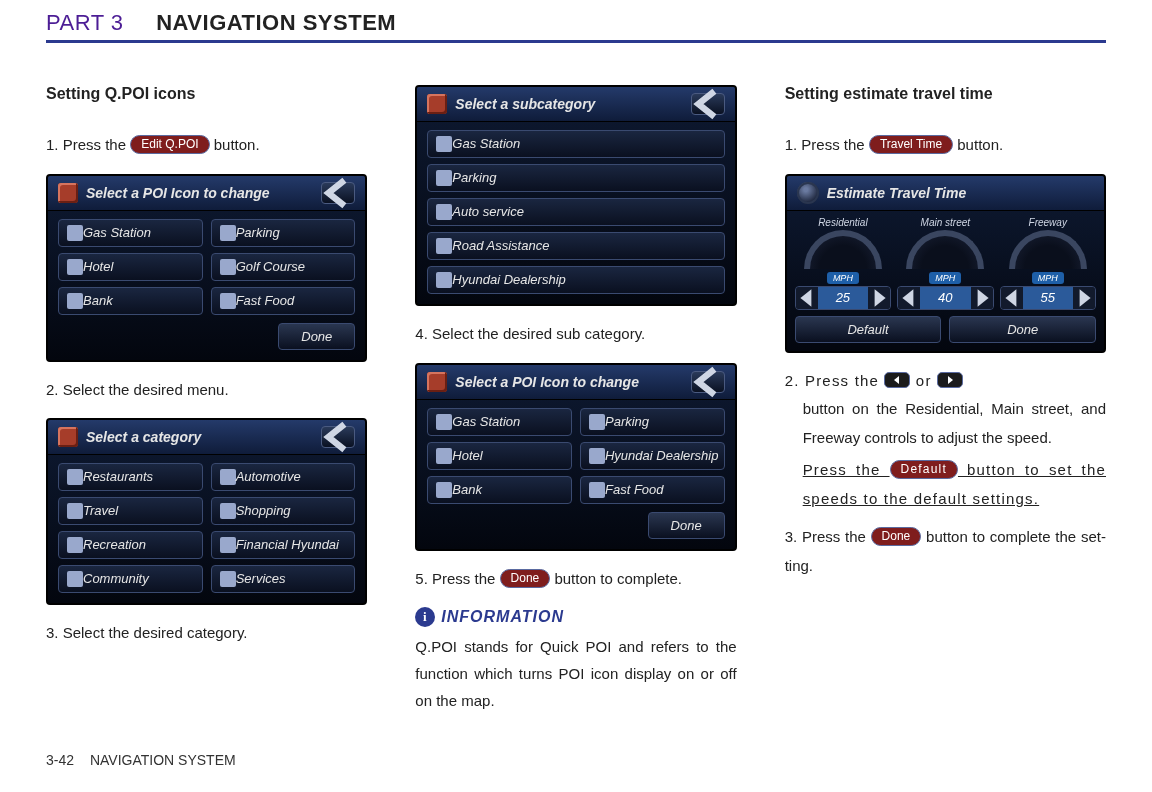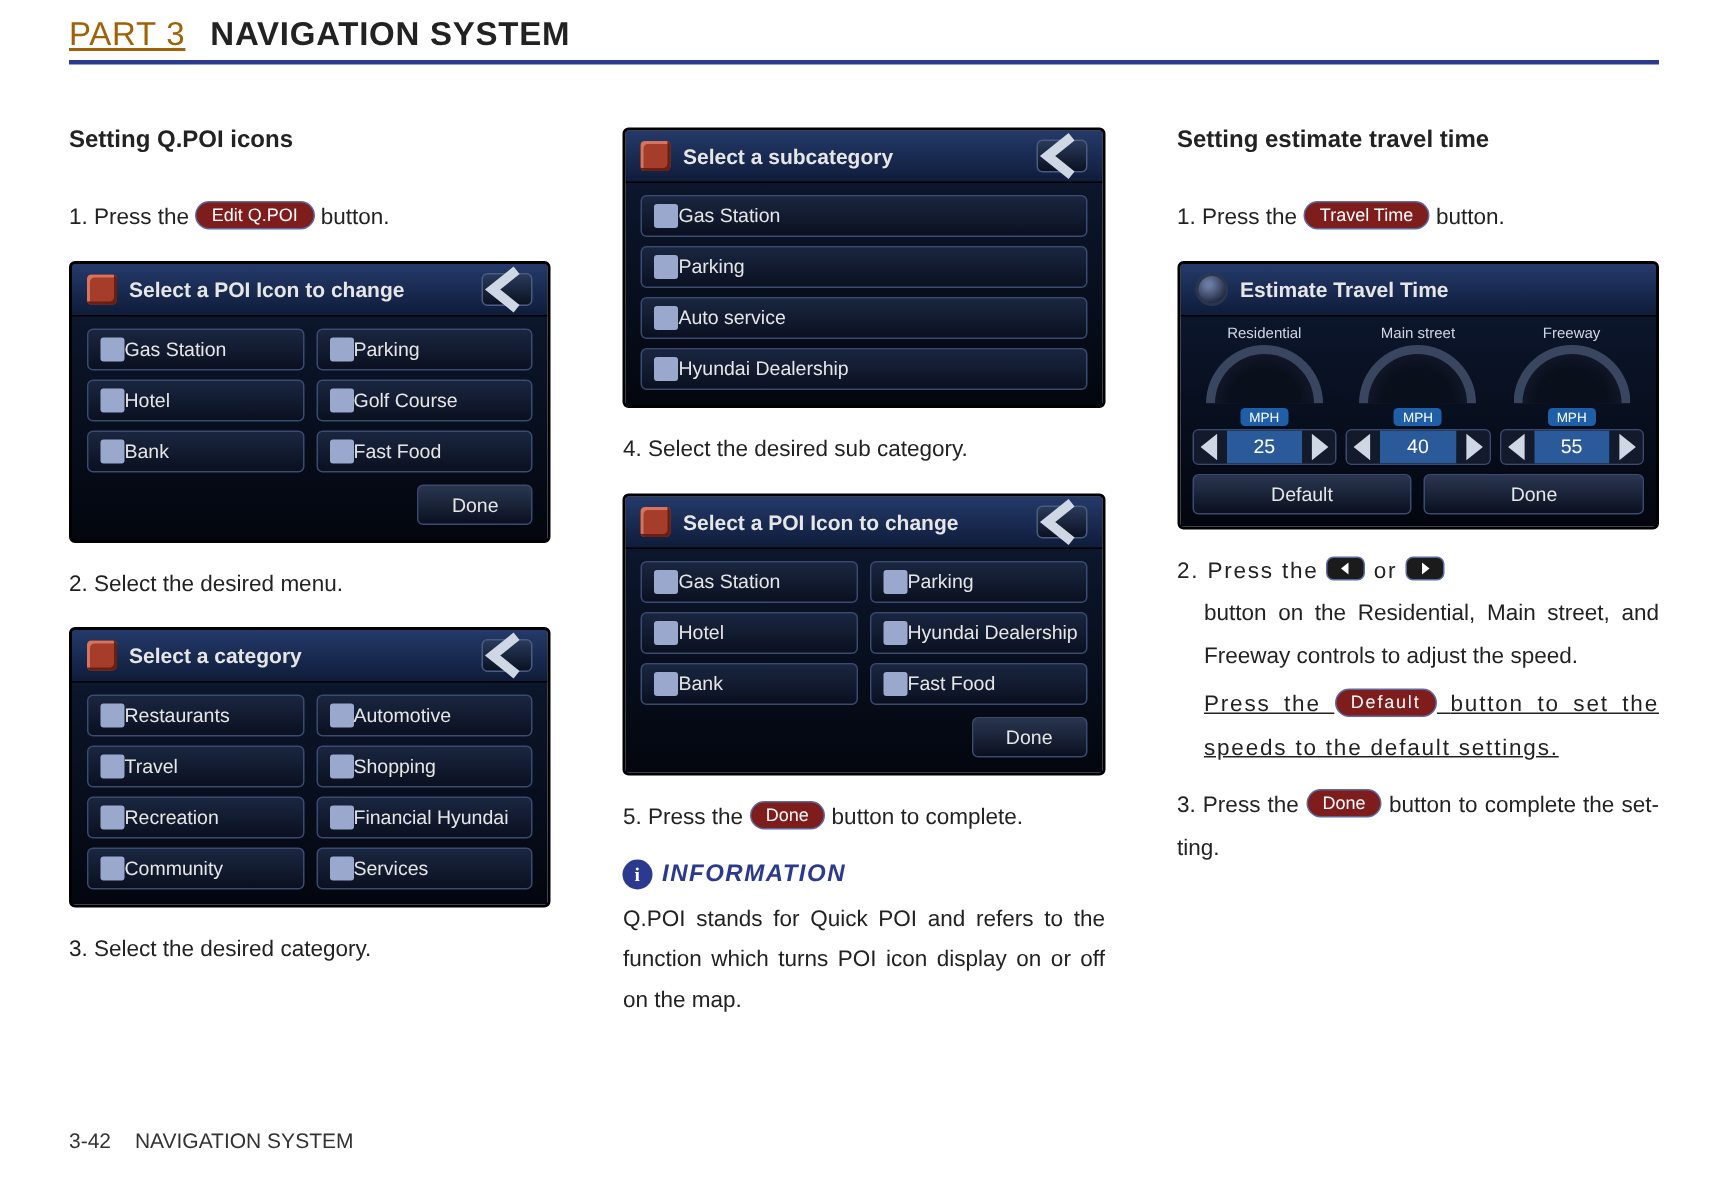--- a/index.html
+++ b/index.html
@@ -14,21 +14,21 @@
   }
   .page-header {
     padding-top: 10px;
     border-bottom: 3px solid #2b3a8f;
     padding-bottom: 4px;
   }
   .part-line {
     font-size: 22px;
     letter-spacing: .5px;
   }
-  .part-label { font-weight: 400; color: #a16207; margin-right: 10px; text-decoration: underline; }
+  .part-label { font-weight: 400; color: #4c1d95; margin-right: 26px; }
   .part-title { font-weight: 700; color: #222; }
   .columns {
     display: flex;
     gap: 48px;
     margin-top: 42px;
   }
   .col { flex: 1 1 0; min-width: 0; }
   .section-hd {
     font-weight: 700;
     font-size: 16px;
@@ -102,20 +102,21 @@
   }
   
   .shot {
     border: 2px solid #000;
     border-radius: 4px;
     background: linear-gradient(#0e1a33, #03060e);
     color: #e6e6e6;
     overflow: hidden;
     margin-bottom: 14px;
     font-family: Arial, sans-serif;
+    font-style: italic;
   }
   .shot-titlebar {
     display: flex;
     align-items: center;
     gap: 8px;
     padding: 6px 10px;
     background: linear-gradient(#243a6a, #0f1c3a);
     border-bottom: 1px solid #000;
     font-weight: 700;
     font-size: 14px;
@@ -402,20 +403,24 @@
               <span class="ci"></span>
               <span>Gas Station</span>
             </div>
           <div class="cell">
               <span class="ci"></span>
               <span>Parking</span>
             </div>
           <div class="cell">
               <span class="ci"></span>
               <span>Auto service</span>
+            </div>
+          <div class="cell">
+              <span class="ci"></span>
+              <span>Road Assistance</span>
             </div>
           <div class="cell">
               <span class="ci"></span>
               <span>Hyundai Dealership</span>
             </div>
         </div>
       </div>
     </div>
 
     <div class="step">4. Select the desired sub category.</div>

